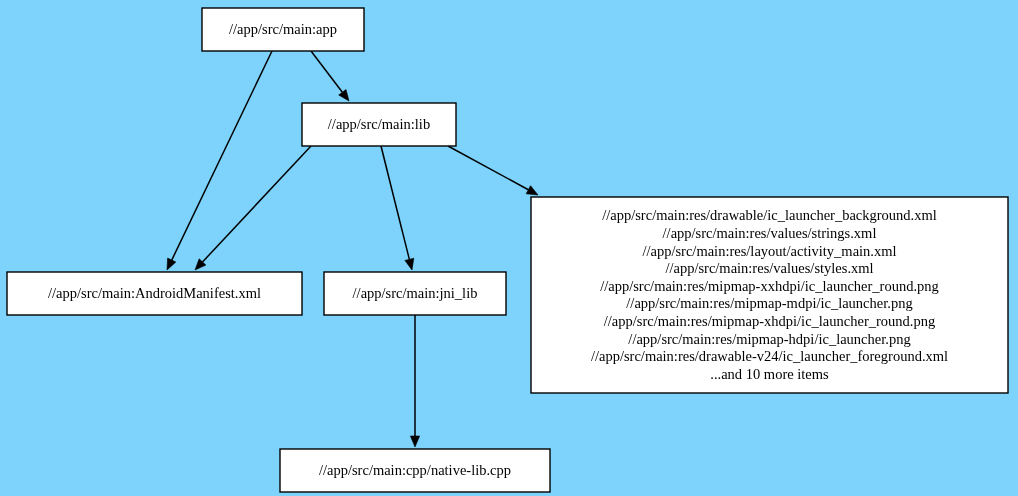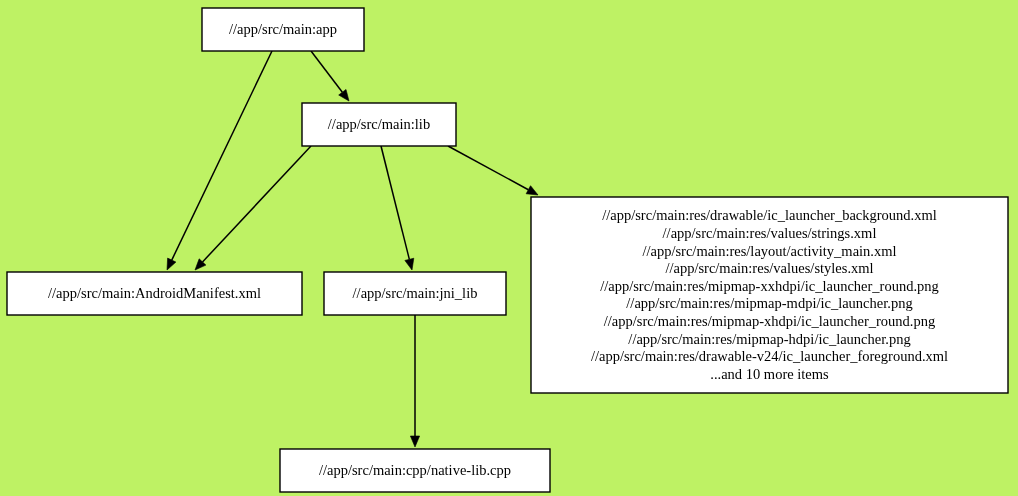--- a/index.html
+++ b/index.html
@@ -4,21 +4,21 @@
 <style>
   html, body {
     margin: 0;
     padding: 0;
     background: #ffffff;
   }
   #graph-root {
     position: relative;
     width: 1018px;
     height: 496px;
-    background: #bef264;
+    background: #7dd3fc;
     overflow: hidden;
     font-family: "Liberation Serif", "DejaVu Serif", serif;
   }
   svg#graph-canvas {
     position: absolute;
     top: 0;
     left: 0;
     width: 1018px;
     height: 496px;
     display: block;

